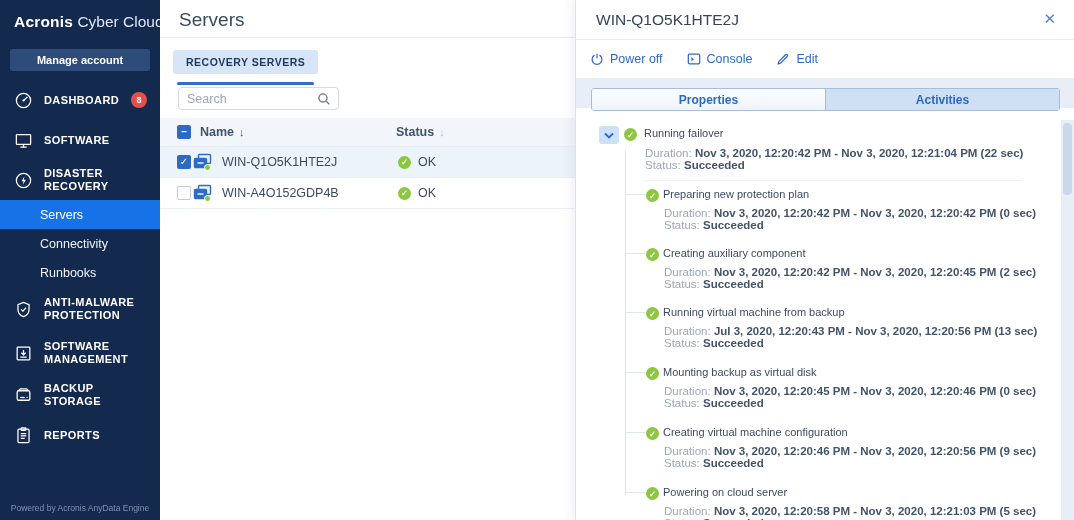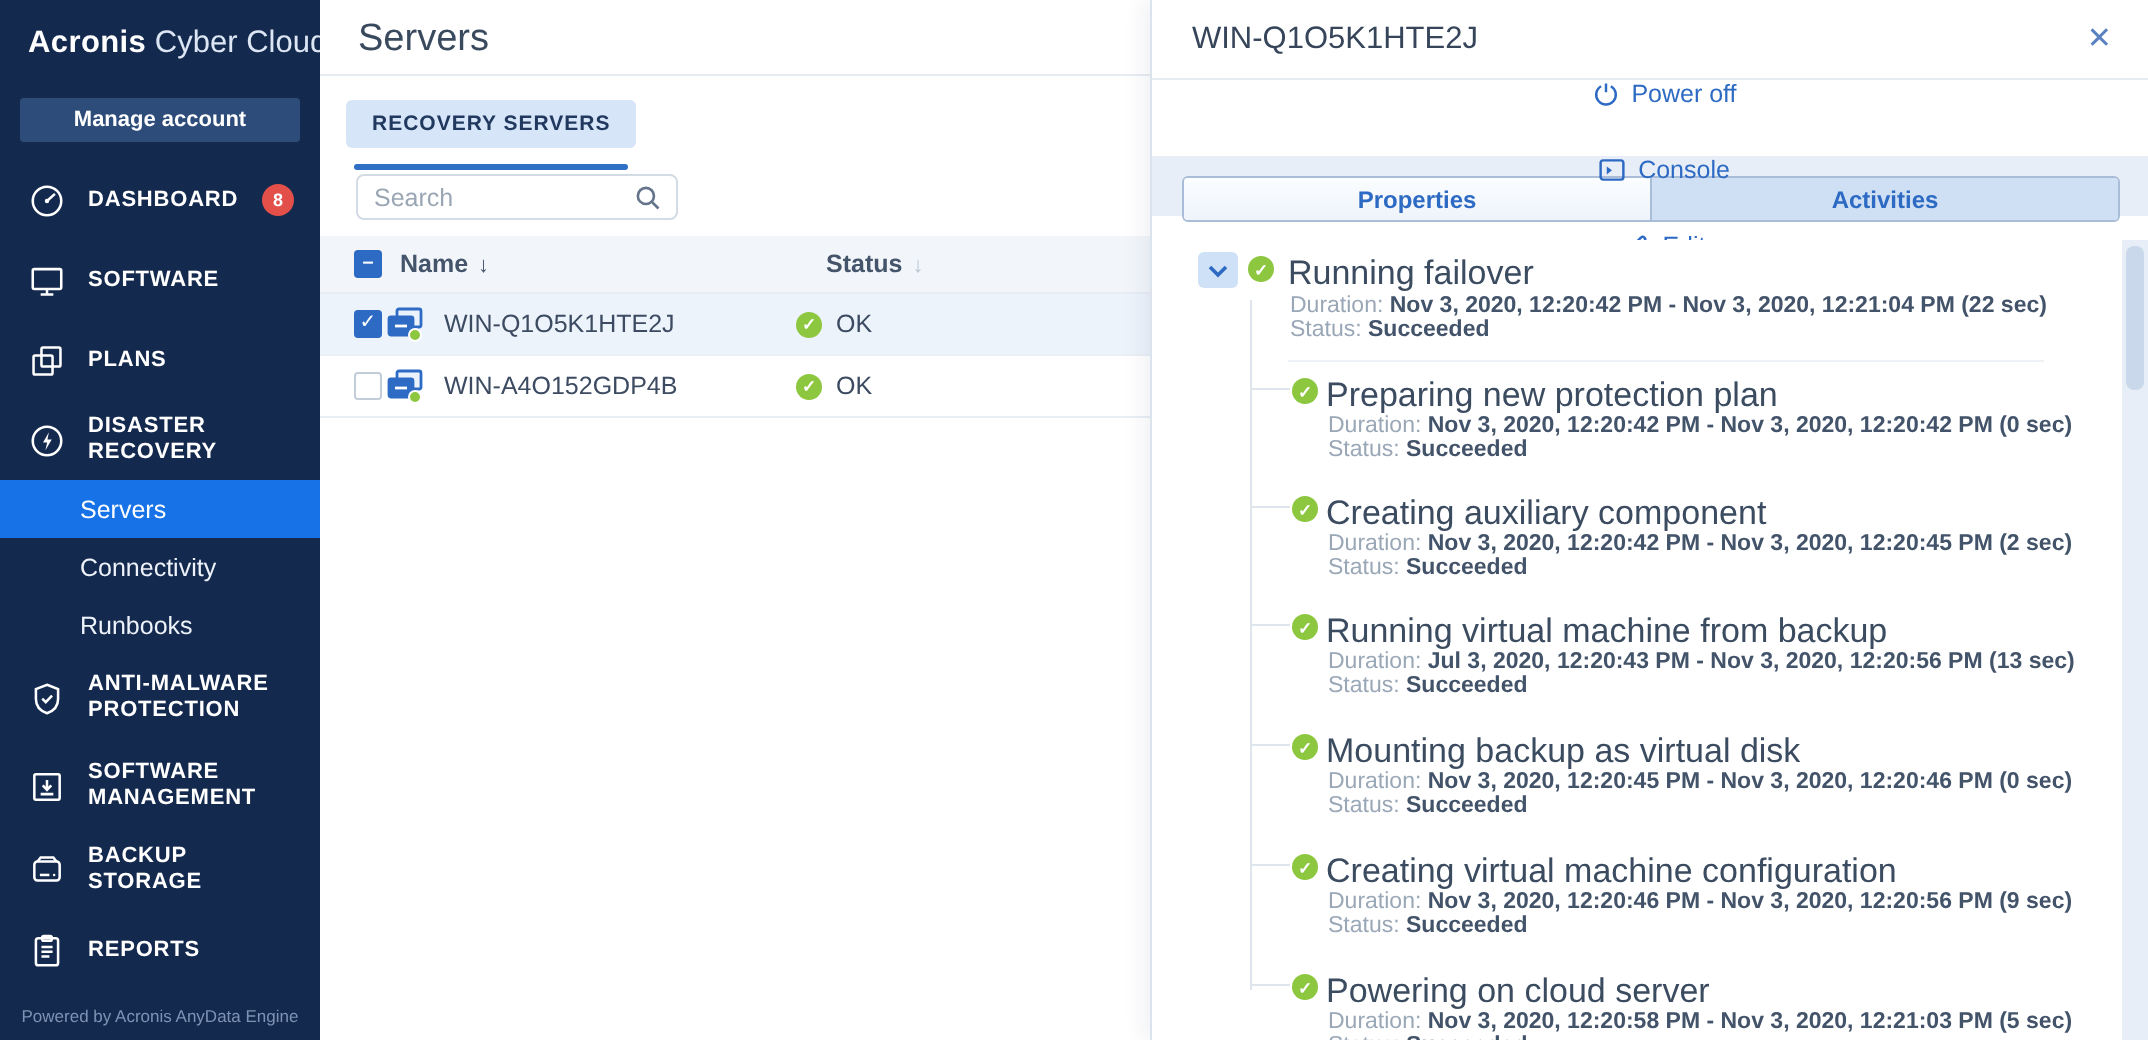--- a/index.html
+++ b/index.html
@@ -66,39 +66,39 @@
             font-size:8.5px; font-weight:700; display:flex; align-items:center;
             justify-content:center; flex:none; }
 
   
   .panel { position:absolute; left:575px; top:0; width:499px; height:520px; background:#fff;
            border-left:1px solid #dbe3ed; box-shadow:-4px 0 10px rgba(20,41,78,.06); }
   .panel-header { position:relative; height:40px; border-bottom:1px solid #e7ecf2; }
   .panel-title { position:absolute; left:20px; top:11px; font-size:15.5px; color:#36455a; }
   .panel-close { position:absolute; right:18px; top:10px; font-size:15px; color:#5a82c0; cursor:pointer; }
   .panel-actions { position:relative; height:38px; display:flex; align-items:center;
-                   padding-left:14px; gap:24px;flex-direction:column; }
+                   padding-left:14px; gap:24px; }
   .action { display:flex; align-items:center; gap:6px; color:#2d6ac3; font-size:12.5px; cursor:pointer; }
   .action svg { width:14px; height:14px; }
   .panel-tabs { height:30px; background:#e8eef8; padding:10px 14px 0 15px; }
   .segmented { display:flex; height:23px; border:1px solid #a9bdd9; border-radius:3px;
                overflow:hidden; background:#fff; }
   .seg { flex:1; display:flex; align-items:center; justify-content:center; font-size:12px;
          font-weight:600; color:#2d6ac3; background:linear-gradient(#fbfdff,#eef4fb); cursor:pointer; }
   .seg.active { background:#cfdff4; border-left:1px solid #a9bdd9; }
 
   .activities { position:absolute; top:120px; left:0; right:0; bottom:0; background:#fff; overflow:hidden; }
   .scroll-track { position:absolute; right:0; top:0; width:13px; bottom:0; background:#e7eef7; }
   .scroll-thumb { position:absolute; right:2px; top:3px; width:9px; height:72px;
                   background:#c9d8ea; border-radius:4px; cursor:pointer; }
   .tree-vline { position:absolute; left:49px; top:30px; width:1px; height:345px; background:#dfe5ec; }
   .tree-tick { position:absolute; left:49px; width:20px; height:1px; background:#dfe5ec; }
   .chev-btn { position:absolute; left:23px; top:6px; width:20px; height:18px; background:#cfe1f6;
               border-radius:3px; display:flex; align-items:center; justify-content:center; cursor:pointer; }
-  .act-title { font-size:17px; color:#3b4b60; }
+  .act-title { font-size:11px; color:#3b4b60; }
   .meta { font-size:11.5px; line-height:12px; white-space:nowrap; }
   .lbl { color:#9aa7b6; }
   .val { color:#42536a; font-weight:600; }
   .act-parent { position:absolute; left:0; top:0; right:20px; }
   .act-parent .ok-ico { position:absolute; left:48px; top:8px; }
   .act-parent .act-title { position:absolute; left:68px; top:7px; }
   .act-parent .dur { position:absolute; left:69px; top:27px; }
   .act-parent .sta { position:absolute; left:69px; top:39px; }
   .parent-divider { position:absolute; left:68px; right:32px; top:60px; height:1px; background:#eef1f5; }
   .act-child { position:absolute; left:70px; right:20px; height:48px; }
@@ -128,27 +128,20 @@
     </div>
     <div class="nav-item">
       <svg class="nicon" viewBox="0 0 24 24" fill="none" stroke="#fff" stroke-width="1.6">
         <rect x="3" y="4.5" width="18" height="12.5" rx="1"></rect>
           <path d="M12 17 v3 M8 20.5 h8"></path>
       </svg>
       <span class="nlabel">SOFTWARE</span>
     </div>
     <div class="nav-item">
       <svg class="nicon" viewBox="0 0 24 24" fill="none" stroke="#fff" stroke-width="1.6">
-        <rect x="8.5" y="3.5" width="12" height="12" rx="1"></rect>
-          <rect x="3.5" y="8.5" width="12" height="12" rx="1"></rect>
-      </svg>
-      <span class="nlabel">PLANS</span>
-    </div>
-    <div class="nav-item">
-      <svg class="nicon" viewBox="0 0 24 24" fill="none" stroke="#fff" stroke-width="1.6">
         <circle cx="12" cy="12" r="9"></circle>
           <path d="M13.2 6.5 L9.5 13 h2.6 L11 17.8 L15 11 h-2.7 Z" fill="#fff" stroke="none"></path>
       </svg>
       <span class="nlabel">DISASTER RECOVERY</span>
     </div>
 
     <div class="sub-item active">
       <span>Servers</span>
     </div>
     <div class="sub-item">
@@ -210,21 +203,21 @@
     </svg>
   </div>
 
   <div class="thead">
     <span class="cell-cb cb on">
         <span>–</span>
       </span>
     <span style="position:absolute;left:40px;top:7px">
       <span>Name</span><span class="sort-arrow">↓</span>
     </span>
-    <span style="position:absolute;left:253px;top:7px">
+    <span style="position:absolute;left:236px;top:7px">
       <span>Status</span><span class="sort-arrow dim">↓</span>
     </span>
   </div>
 
   <div class="trow selected row1">
     <span class="cell-cb cb on">
         <span>✓</span>
       </span>
     <svg class="cell-icon" viewBox="0 0 20 18" fill="none">
       <rect x="5.5" y="1.5" width="12" height="9" rx="1" stroke="#2e6bc4" stroke-width="1.4" fill="#eaf2fc"></rect>

